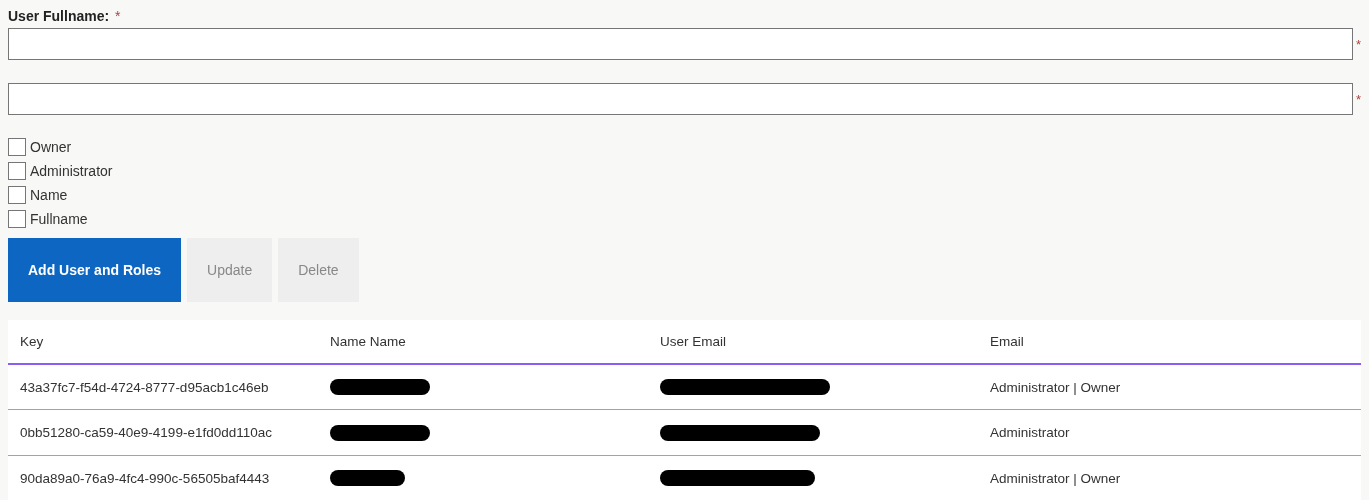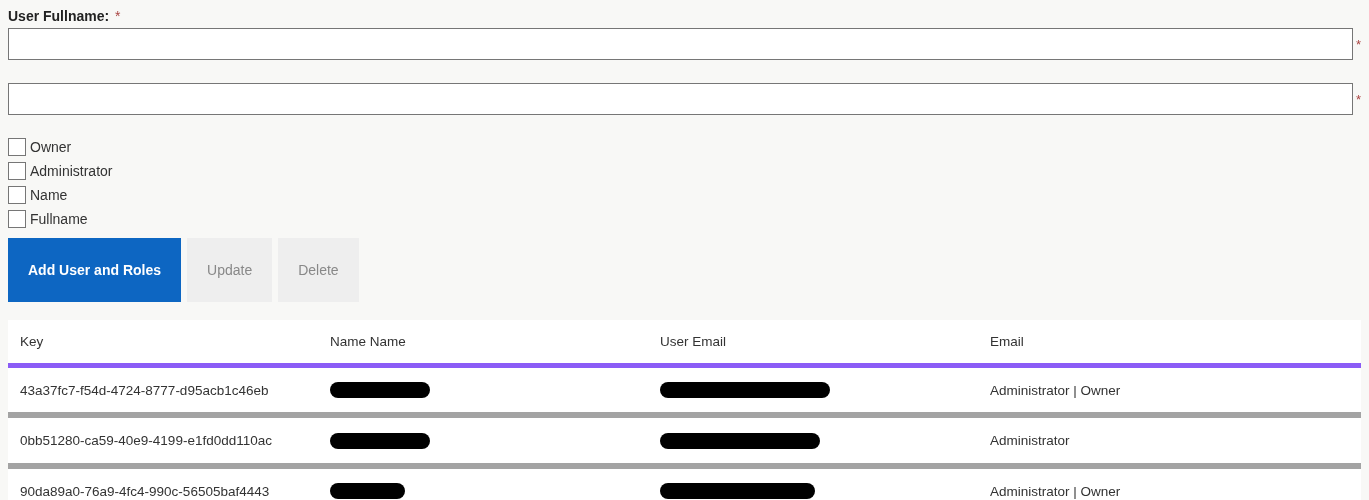--- a/index.html
+++ b/index.html
@@ -92,25 +92,25 @@
       border-collapse: collapse;
     }
     .table th, .table td {
       text-align: left;
       padding: 14px 12px;
       font-size: 13.5px;
       font-weight: 400;
       color: #333;
     }
     .table thead th {
-      border-bottom: 5px solid #8b5cf6;
+      border-bottom: 2px solid #8b5cf6;
       color: #333;
     }
     .table tbody tr {
-      border-bottom: 6px solid #a3a3a3;
+      border-bottom: 1px solid #a3a3a3;
     }
     .table tbody tr:last-child { border-bottom: none; }
     .col-key { width: 310px; padding-left: 60px; }
     .col-name { width: 330px; }
     .col-email { width: 330px; }
     .col-roles { width: auto; }
     .redacted {
       display: inline-block;
       background: #000;
       border-radius: 999px;

